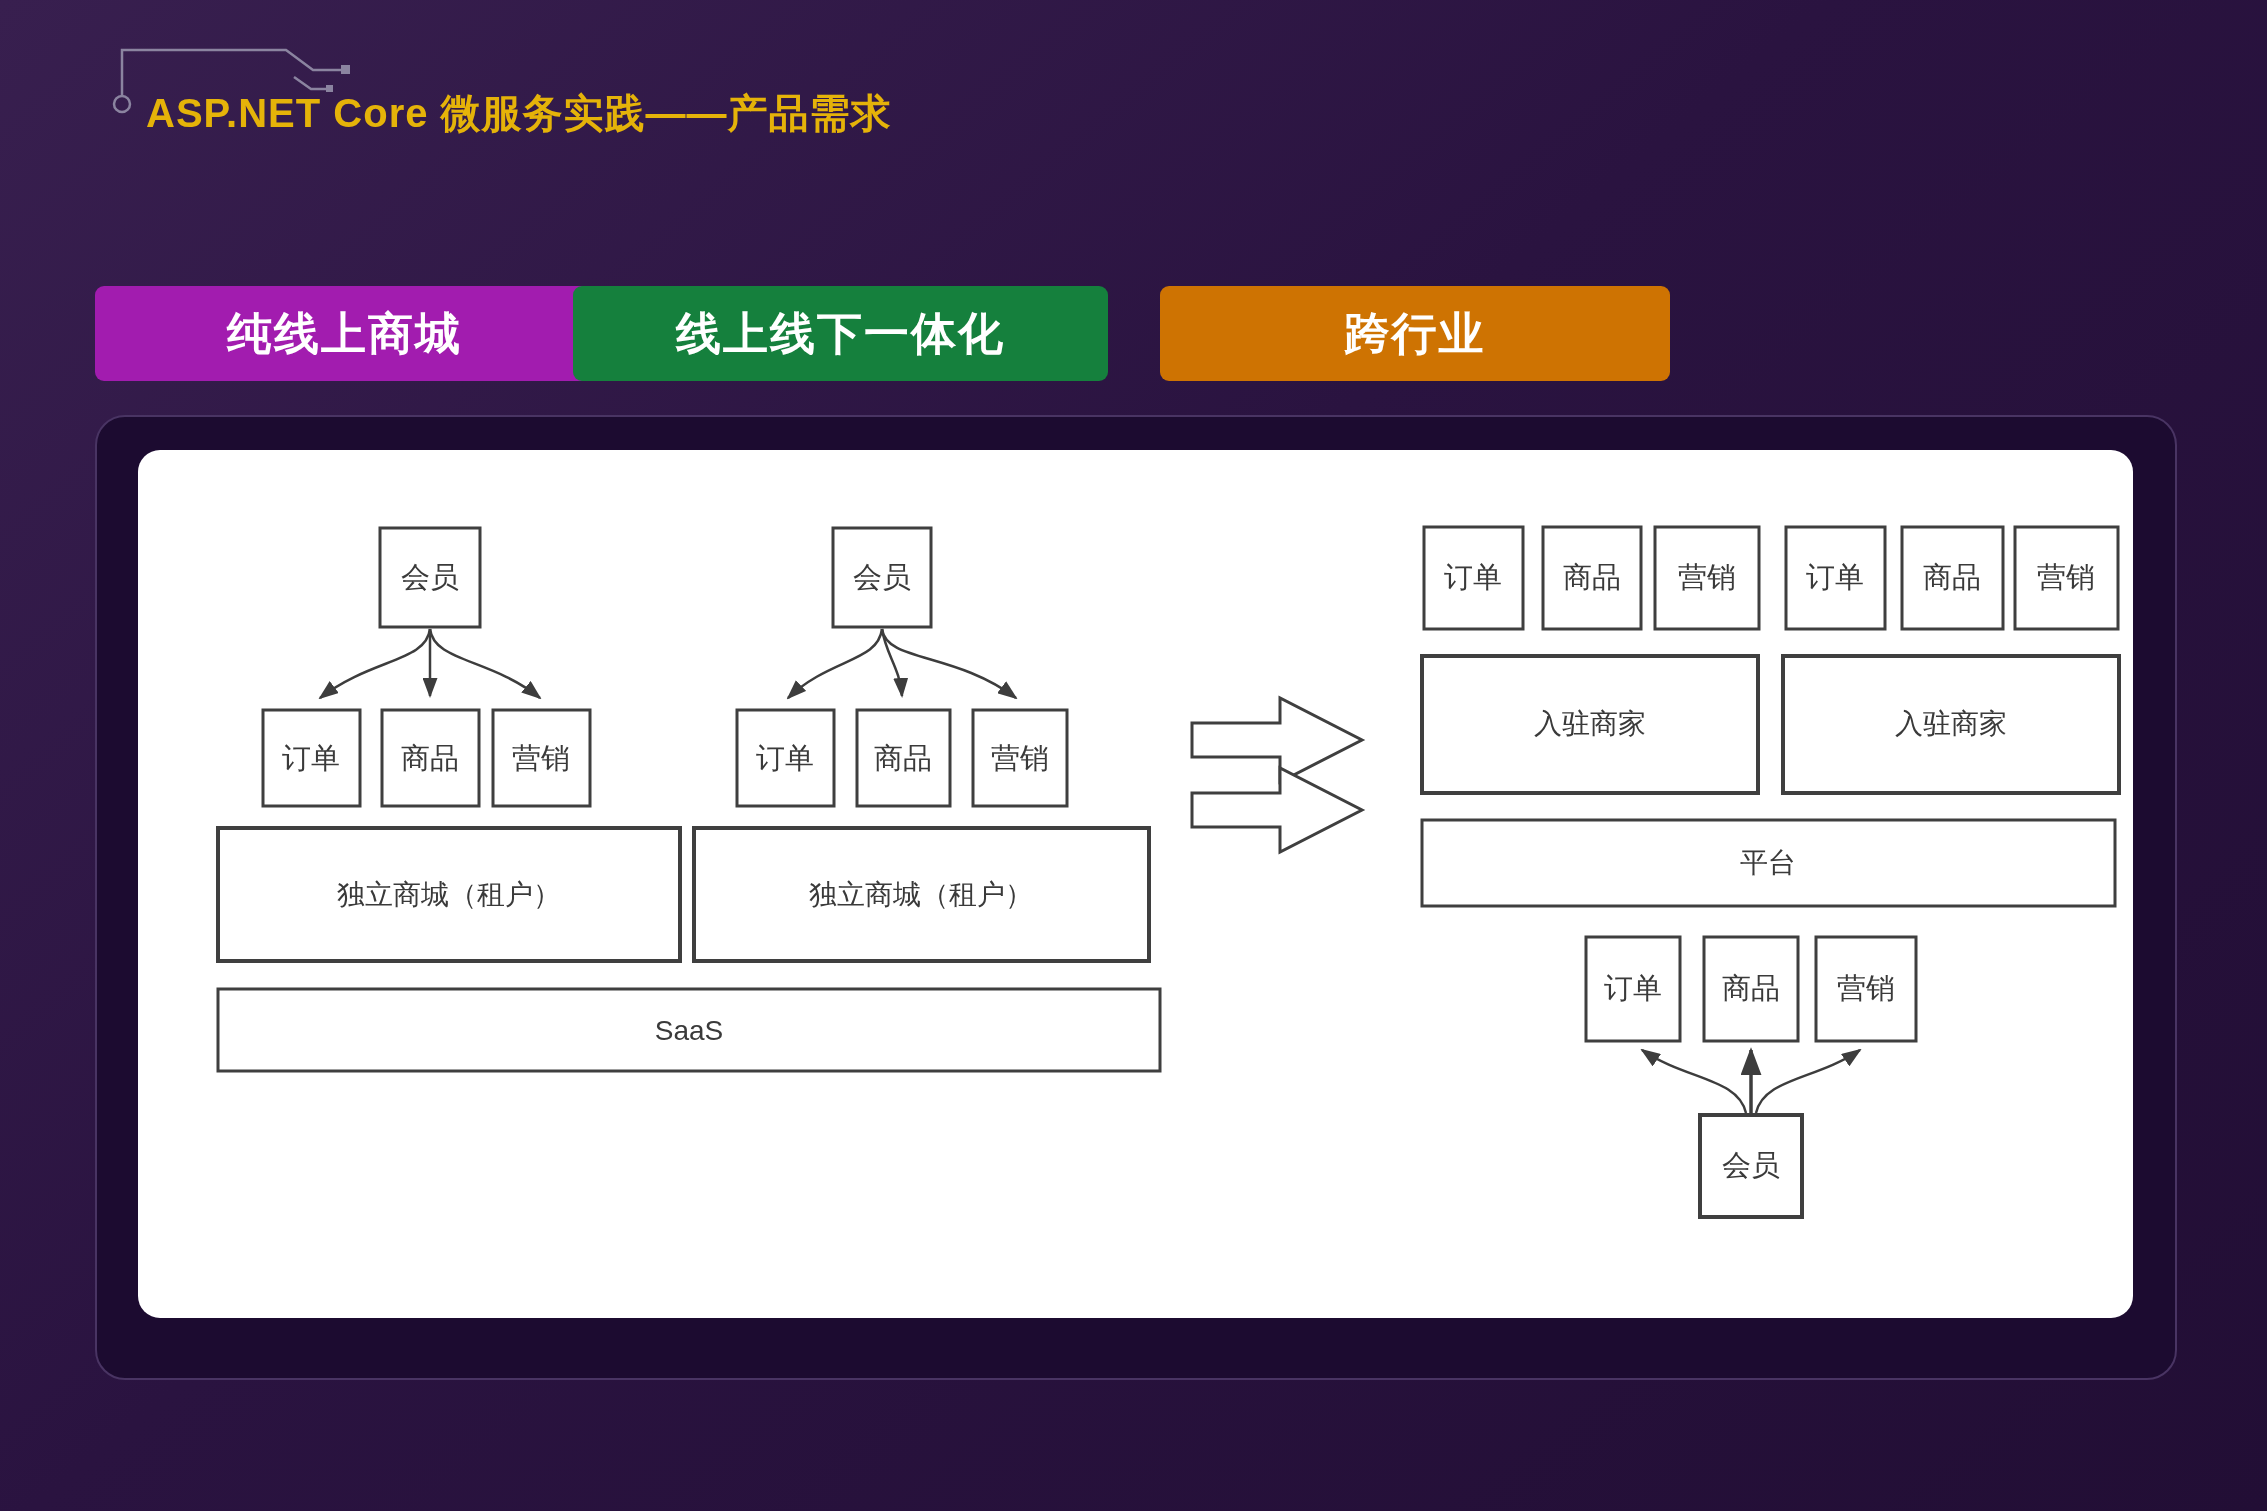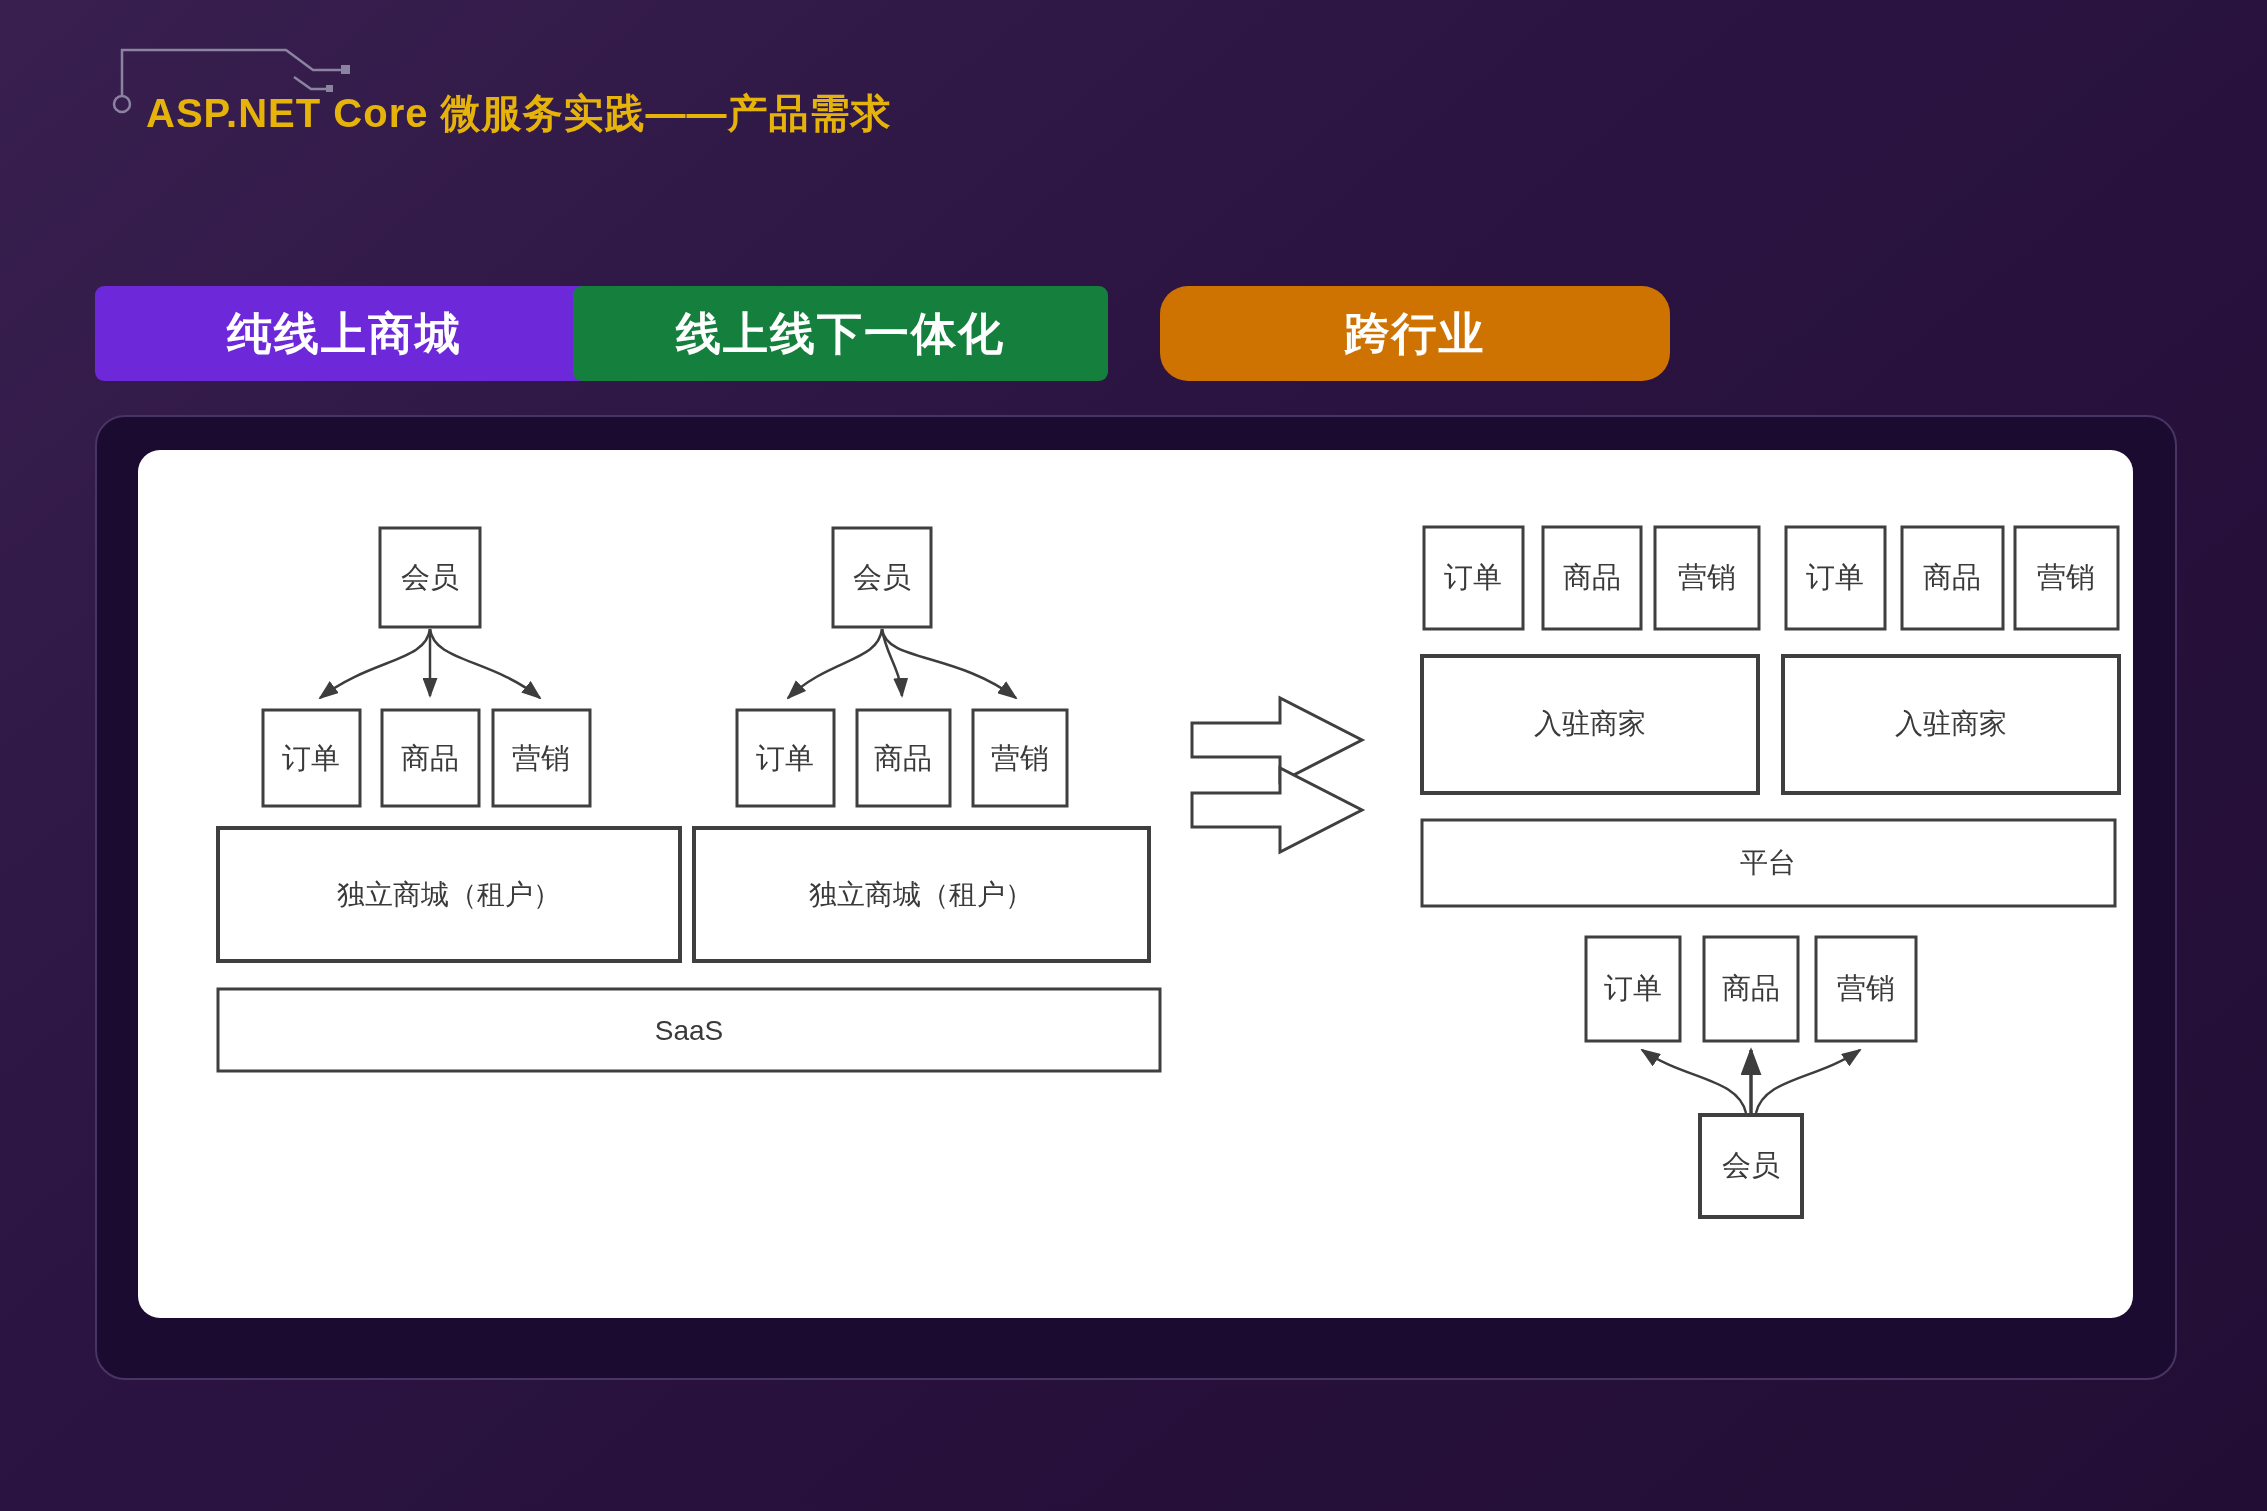--- a/index.html
+++ b/index.html
@@ -14,23 +14,23 @@
     letter-spacing:1px;white-space:nowrap;
   }
   .deco{position:absolute;left:108px;top:36px;}
   .tabs{position:absolute;left:0;top:286px;width:2267px;height:95px;}
   .tab{
     position:absolute;top:0;height:95px;border-radius:9px;
     color:#ffffff;font-size:45px;font-weight:800;
     display:flex;align-items:center;justify-content:center;
     letter-spacing:2px;cursor:pointer;
   }
-  .tab1{left:95px;width:499px;background:#6d28d9;}
+  .tab1{left:95px;width:499px;background:#a21caf;}
   .tab2{left:573px;width:535px;background:#15803d;}
-  .tab3{left:1160px;width:510px;background:#ce7302;border-radius:28px;}
+  .tab3{left:1160px;width:510px;background:#ce7302;}
   .outer-panel{
     position:absolute;left:95px;top:415px;width:2082px;height:965px;
     background:#1c0b30;border:2px solid #493463;border-radius:30px;
     box-sizing:border-box;
   }
   .card{
     position:absolute;left:138px;top:450px;width:1995px;height:868px;
     background:#ffffff;border-radius:22px;
   }
   svg.diagram{position:absolute;left:0;top:0;width:2267px;height:1511px;}

